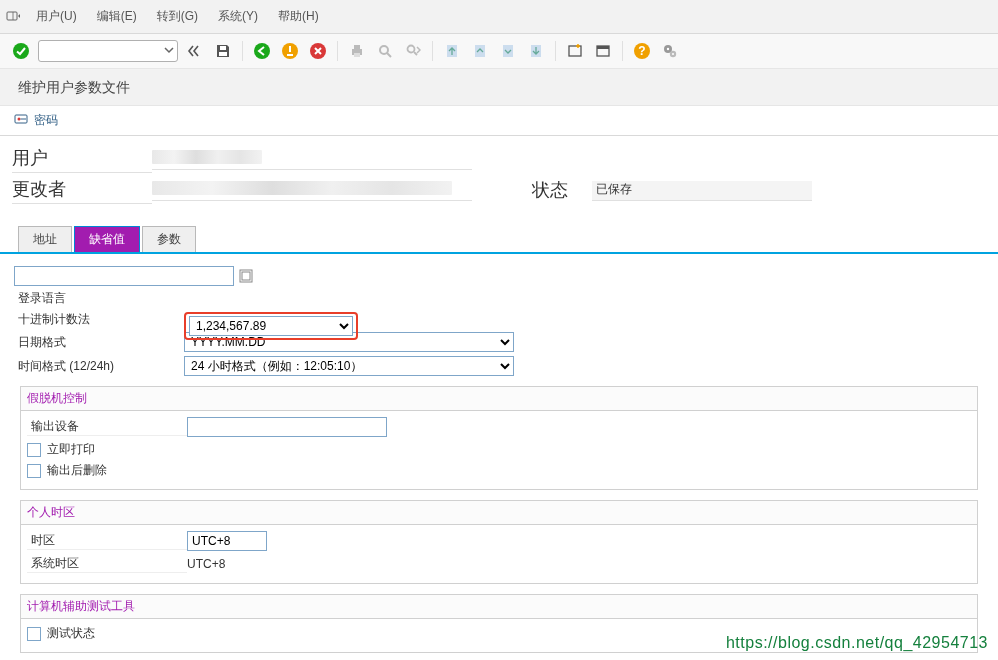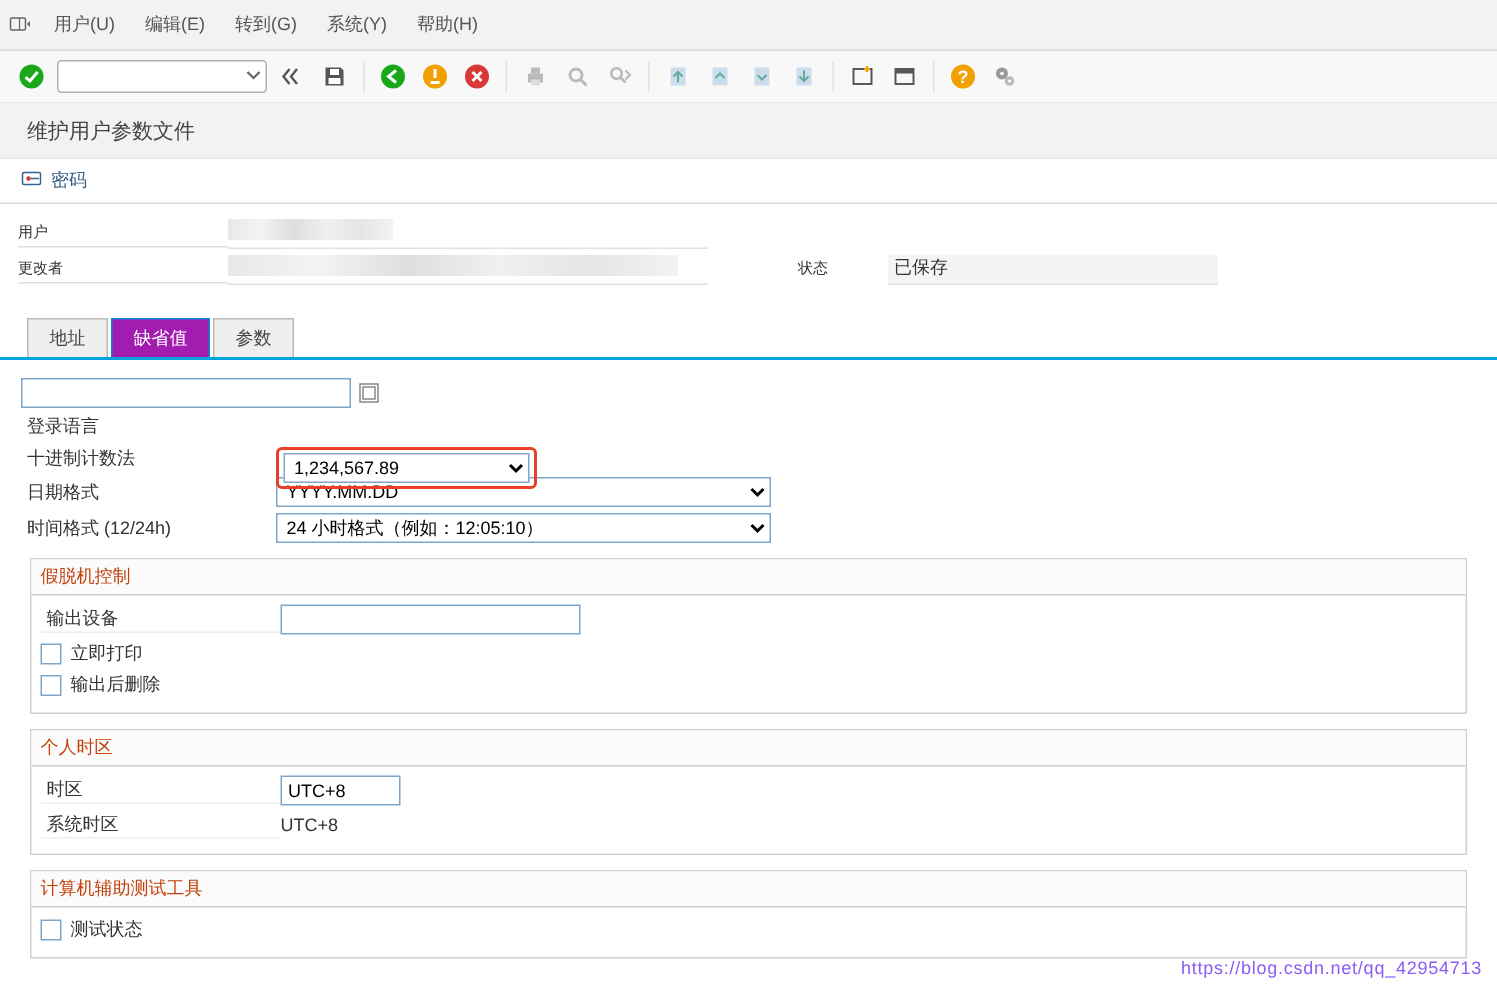--- a/index.html
+++ b/index.html
@@ -11,21 +11,21 @@
 .tb-btn { width: 22px; height: 22px; display: flex; align-items: center; justify-content: center; }
 .tb-sep { width: 1px; height: 20px; background: #e0e0e0; margin: 0 2px; }
 .trans-input { width: 140px; height: 22px; border: 1px solid #b0b0b0; border-radius: 3px; padding: 0 18px 0 4px; background: #fff; position: relative; }
 .trans-wrap { position: relative; }
 .trans-caret { position: absolute; right: 4px; top: 50%; transform: translateY(-50%); pointer-events:none; }
 .page-title { background: #f2f2f2; padding: 10px 18px 8px 18px; font-size: 14px; color: #444; border-bottom: 1px solid #e6e6e6; }
 .sub-toolbar { background: #fff; padding: 6px 14px; display: flex; align-items: center; gap: 6px; border-bottom: 1px solid #d9d9d9; }
 .pw-btn { display: flex; align-items: flex-start; gap: 4px; color: #346187; cursor: pointer; }
 .header-grid { padding: 10px 12px 4px 12px; }
 .header-row { display: flex; align-items: center; margin-bottom: 4px; }
-.header-row .lbl { width: 140px; color: #333; font-size: 10px; border-bottom: 1px solid #e0e0e0; padding-bottom: 2px; }
+.header-row .lbl { width: 140px; color: #333; font-size: 18px; border-bottom: 1px solid #e0e0e0; padding-bottom: 2px; }
 .header-row .val { width: 320px; border-bottom: 1px solid #e0e0e0; padding-bottom: 2px; position: relative; }
 .pixelate { display: inline-block; background: linear-gradient(90deg,#e8e8e8 0%, #f3f3f3 20%, #dedede 40%, #f0f0f0 60%, #e5e5e5 80%, #f2f2f2 100%); height: 14px; width: 100%; border-radius: 1px; filter: blur(0.2px); }
 .header-row .gap { width: 60px; }
 .status-val { width: 220px; border-bottom: 1px solid #e0e0e0; padding: 0 4px 2px 4px; background:#f4f4f4;}
 .tabs { display: flex; margin: 14px 0 0 18px; }
 .tab { border: 1px solid #b9b9b9; border-bottom: none; padding: 4px 14px; background: #efefef; margin-right: 2px; color: #444; cursor: pointer; }
 .tab.active { background: #a21caf; color: #fff; border-color: #0085d5; }
 .tab-underline { height: 2px; background: #00a3e0; margin-left: 0; }
 .pane { margin: 0 8px 8px 8px; padding: 12px 6px; }
 .form-row { display: flex; align-items: center; margin-bottom: 4px; }
@@ -33,27 +33,27 @@
 .txt { border: 1px solid #7fa6c9; background: #fff; height: 20px; padding: 0 4px; }
 .txt.w220 { width: 220px; }
 .sel { border: 1px solid #7fa6c9; height: 20px; background: #fff; padding: 0 2px; }
 .sel.w150 { width: 164px; }
 .sel.w330 { width: 330px; }
 .f4 { width: 20px; height: 20px; display:flex; align-items:center; justify-content:center; margin-left: 2px; }
 .highlight { border: 2px solid #e83e2a; border-radius: 4px; padding: 2px 3px; display:inline-flex; align-items:center; }
 .hilite-wrap { position:absolute; left:176px; top:58px; z-index:5; }
 .section-rel { position: relative; }
 .group { border: 1px solid #d0d0d0; margin: 10px 6px 0 6px; }
-.group-title { border-bottom: 1px solid #d0d0d0; padding: 3px 6px; color: #c2410c; background:#fbfbfb; }
+.group-title { border-bottom: 1px solid #d0d0d0; padding: 3px 6px; color: #a21caf; background:#fbfbfb; }
 .group-body { padding: 6px; }
 .chk-row { display: flex; align-items: center; margin-bottom: 4px; }
 .chk { width: 14px; height: 14px; border: 1px solid #7fa6c9; margin-right: 6px; background:#fff; }
 .ro { color: #333; min-width:60px; }
 .inner-lbl { width: 160px; color: #333; padding-left: 4px; border-bottom: 1px solid #eee;}
-.watermark { position: absolute; right: 10px; bottom: 8px; color: #8b5cf6; font-size: 12px; font-family: Arial; letter-spacing: .5px; pointer-events:none;}
+.watermark { position: absolute; right: 10px; bottom: 8px; color: #15803d; font-size: 16px; font-family: Arial; letter-spacing: .5px; pointer-events:none;}
 </style>
 </head>
 <body>
 
 <div class="menubar">
   <span class="menu-icon">
     <svg width="14" height="14" viewBox="0 0 14 14">
         <rect x="1" y="2" width="10" height="8" rx="1" fill="none" stroke="#666" stroke-width="1"></rect>
         <path d="M7 2 L7 10" stroke="#666" stroke-width="0.8"></path>
         <path d="M12 6 L14 4 L14 8 Z" fill="#666"></path>

